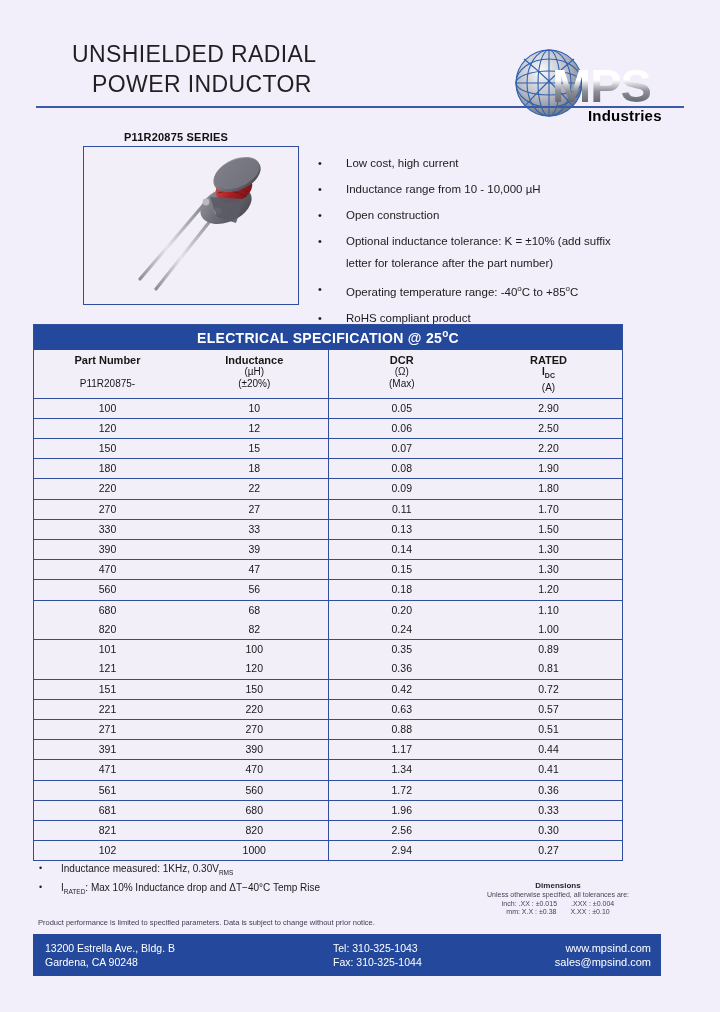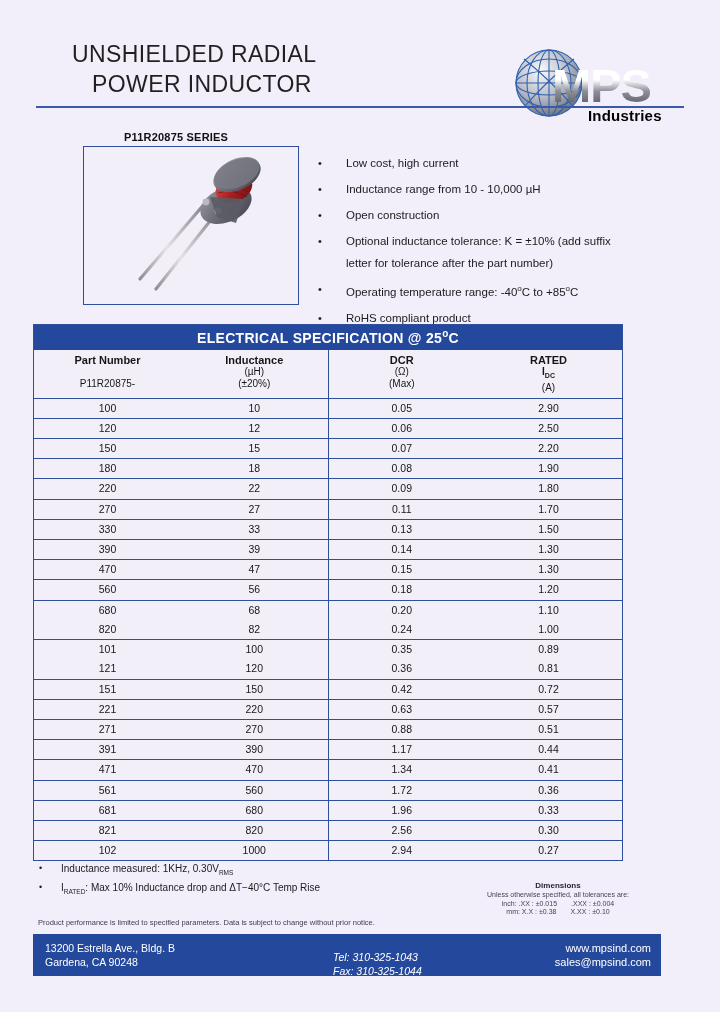--- a/index.html
+++ b/index.html
@@ -260,24 +260,23 @@
   .f-addr {
     position: absolute;
     left: 12px;
     top: 7px;
     font-size: 10.5px;
     line-height: 14px;
   }
   .f-tel {
     position: absolute;
     left: 300px;
-    top: 16px;
+    top: 7px;
     font-size: 10.5px;
     line-height: 14px;
-    font-style: italic;
   }
   .f-web {
     position: absolute;
     right: 10px;
     top: 7px;
     font-size: 11px;
     line-height: 14px;
     text-align: right;
   }
 </style>

